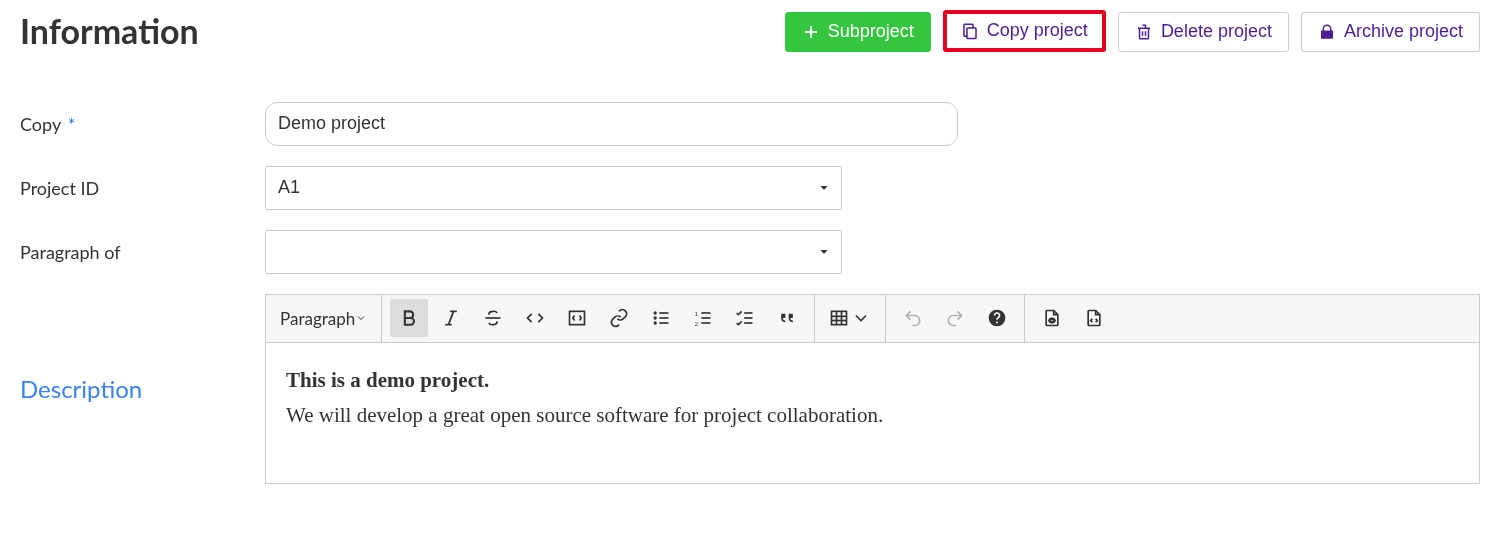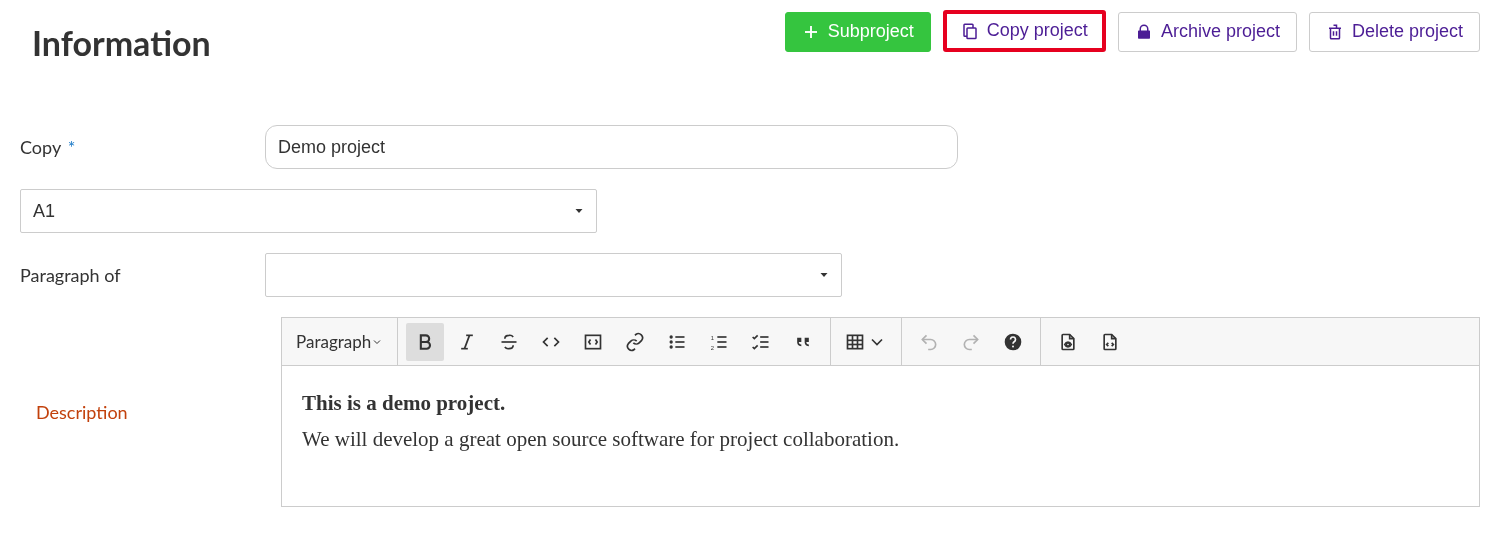--- a/index.html
+++ b/index.html
@@ -14,21 +14,21 @@
   }
   .header-row {
     display: flex;
     justify-content: space-between;
     align-items: flex-start;
     margin-bottom: 50px;
   }
   h1 {
     font-size: 34px;
     font-weight: 700;
-    margin: 12px;
+    margin: 0;
     color: #333;
   }
   .actions {
     display: flex;
     gap: 12px;
     align-items: flex-end;
   }
   .btn {
     display: inline-flex;
     align-items: center;
@@ -99,23 +99,22 @@
     pointer-events: none;
   }
   
   .desc-row {
     display: flex;
     align-items: center;
   }
   .desc-label {
     width: 245px;
     flex-shrink: 0;
-    font-size: 18px;
-    color: #c2410c;
-    margin-left: 16px;
+    font-size: 24px;
+    color: #3b82f6;
   }
   .editor {
     flex: 1;
     border: 1px solid #ccc;
   }
   .toolbar {
     display: flex;
     align-items: stretch;
     background: #f7f7f7;
     border-bottom: 1px solid #ccc;
@@ -180,48 +179,49 @@
       <span>Subproject</span>
     </button>
     <button class="btn btn-highlight">
       <svg viewBox="0 0 24 24" fill="none" stroke="currentColor" stroke-width="2">
           <rect x="8" y="8" width="12" height="14" rx="1"></rect>
           <path d="M16 8V4a1 1 0 0 0-1-1H5a1 1 0 0 0-1 1v14a1 1 0 0 0 1 1h3"></path>
         </svg>
       <span>Copy project</span>
     </button>
     <button class="btn">
-      <svg viewBox="0 0 24 24" fill="currentColor">
-          <path d="M6 10V8a6 6 0 1 1 12 0v2h1a1 1 0 0 1 1 1v9a1 1 0 0 1-1 1H5a1 1 0 0 1-1-1v-9a1 1 0 0 1 1-1h1zm2 0h8V8a4 4 0 1 0-8 0v2z"></path>
-        </svg>
-      <span>Archive project</span>
-    </button>
-    <button class="btn">
       <svg viewBox="0 0 24 24" fill="none" stroke="currentColor" stroke-width="2">
           <path d="M4 7h16"></path>
           <path d="M10 3h4v4"></path>
           <path d="M6 7v13a1 1 0 0 0 1 1h10a1 1 0 0 0 1-1V7"></path>
           <line x1="10" y1="11" x2="10" y2="17"></line>
           <line x1="14" y1="11" x2="14" y2="17"></line>
         </svg>
       <span>Delete project</span>
     </button>
+    <button class="btn">
+      <svg viewBox="0 0 24 24" fill="currentColor">
+          <path d="M6 10V8a6 6 0 1 1 12 0v2h1a1 1 0 0 1 1 1v9a1 1 0 0 1-1 1H5a1 1 0 0 1-1-1v-9a1 1 0 0 1 1-1h1zm2 0h8V8a4 4 0 1 0-8 0v2z"></path>
+        </svg>
+      <span>Archive project</span>
+    </button>
   </div>
 </div>
 
 <div class="form-row">
   <div class="form-label">
     <span>Copy</span><span class="req"> *</span>
   </div>
   <div class="form-field">
     <input type="text" class="txt" value="Demo project" style="">
   </div>
 </div>
 
 <div class="form-row">
+  <div class="form-label">Project ID</div>
   <div class="form-field">
     <div class="select-wrap">
       <input type="text" value="A1" style="">
       <svg class="select-caret" width="12" height="12" viewBox="0 0 24 24" fill="currentColor">
           <path d="M5 8l7 8 7-8z"></path>
         </svg>
     </div>
   </div>
 </div>
 

